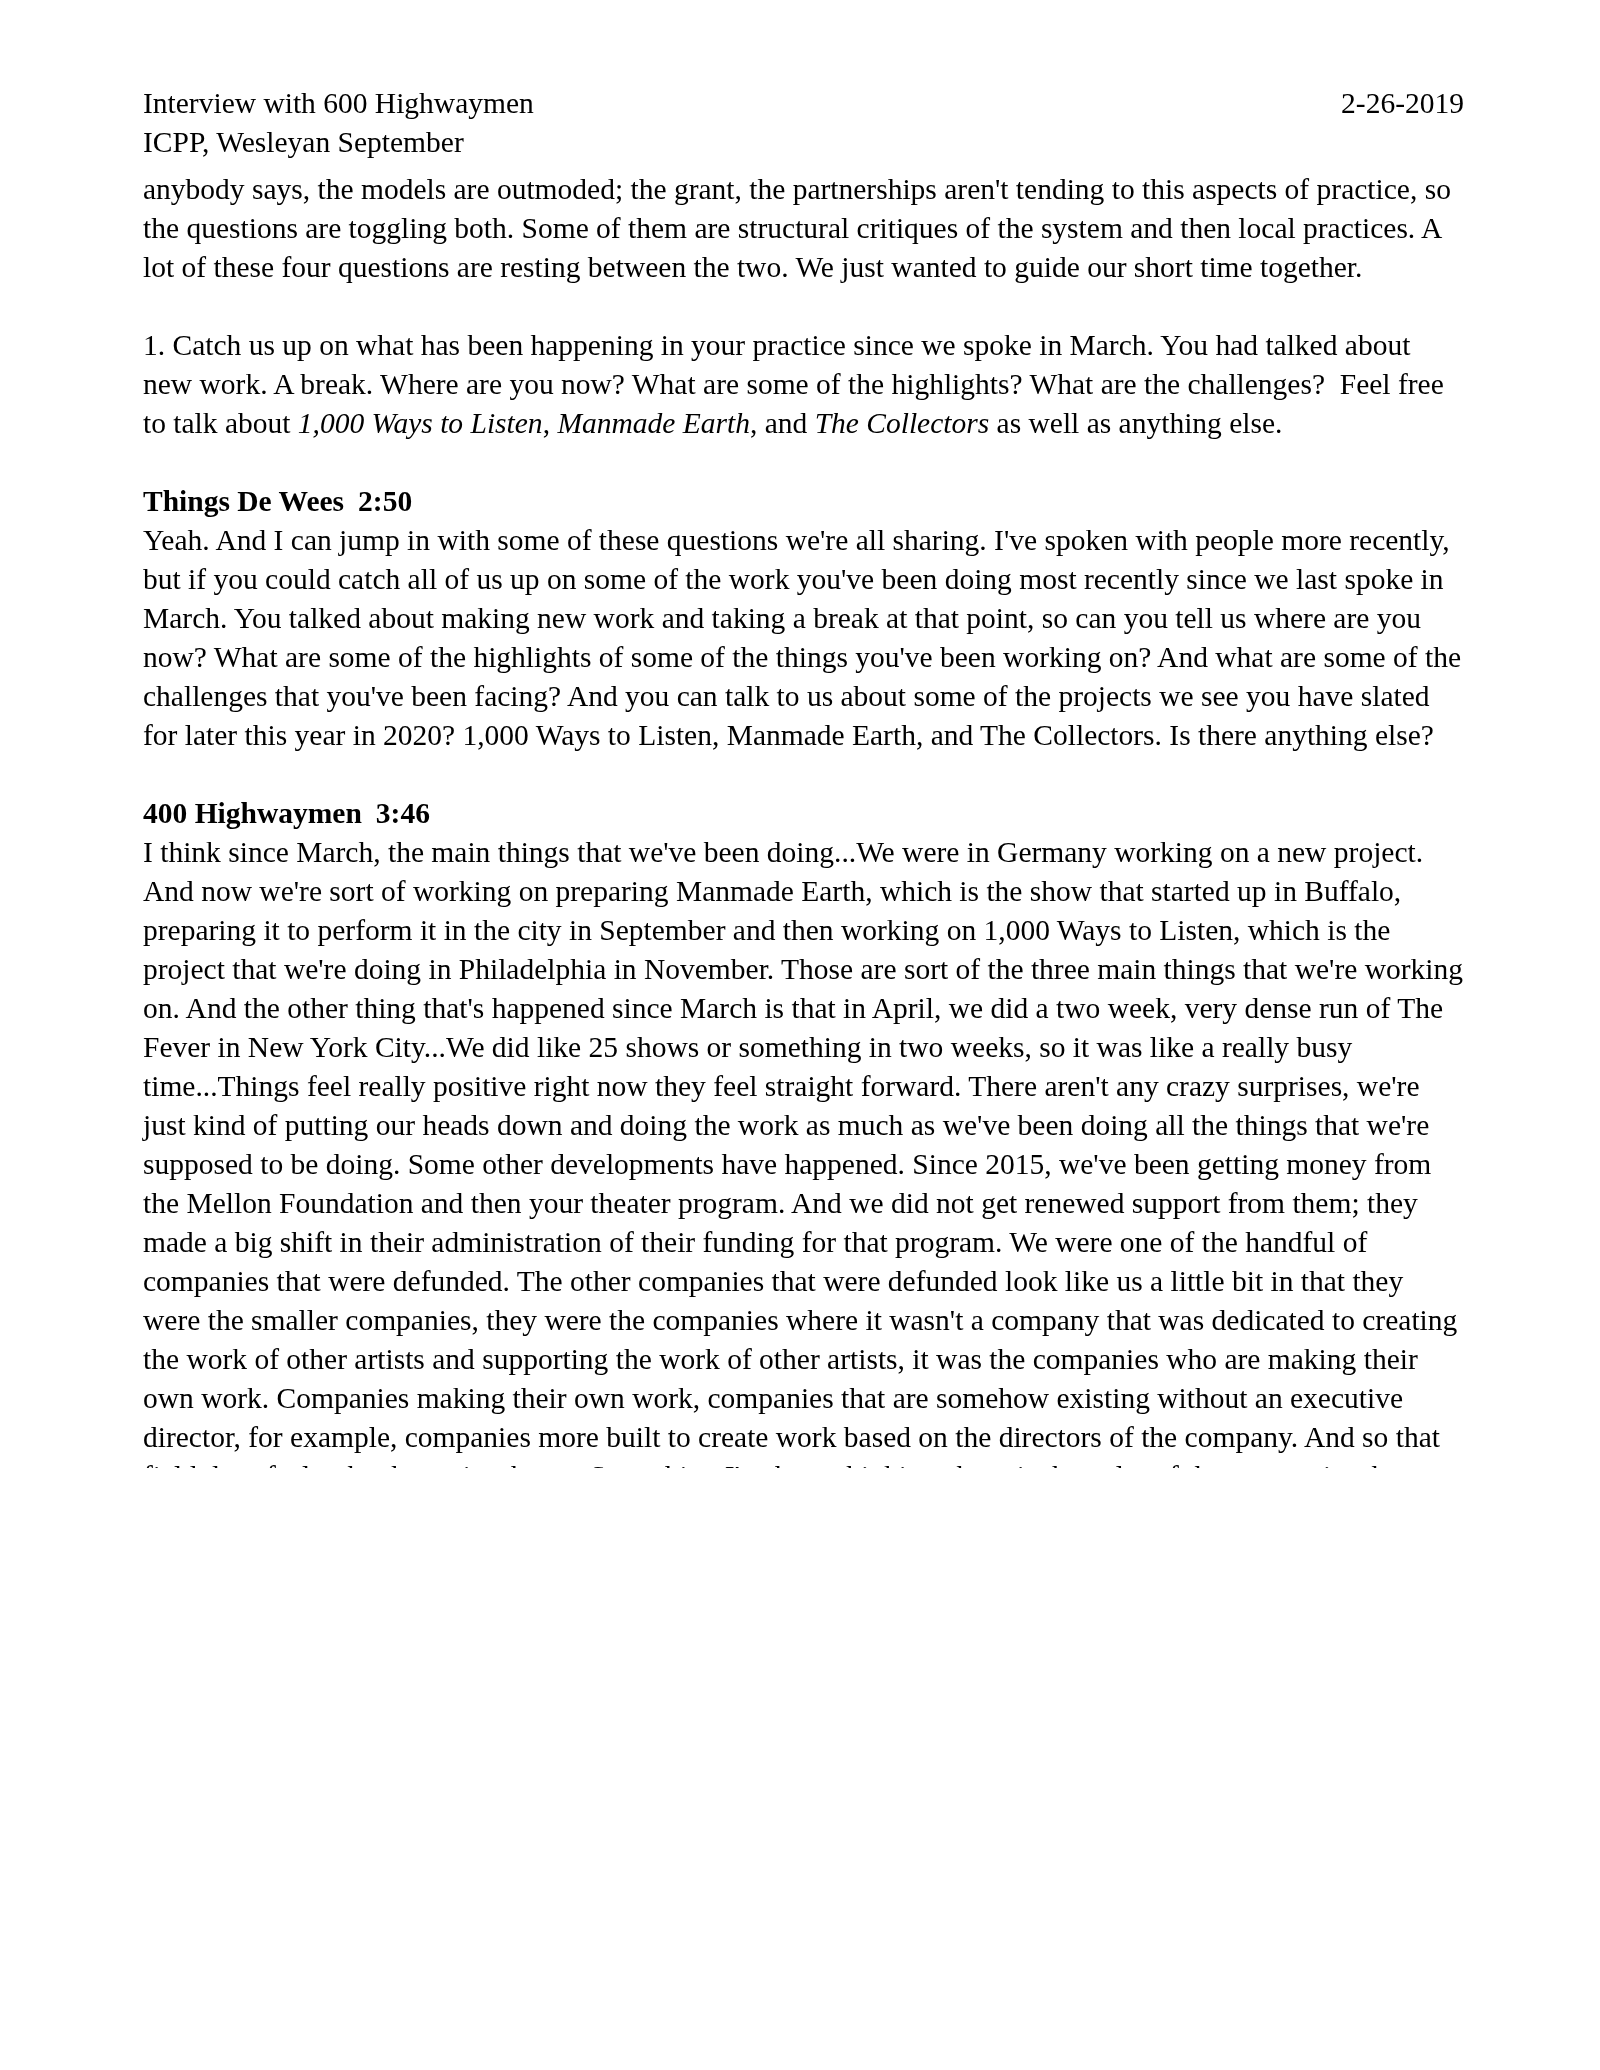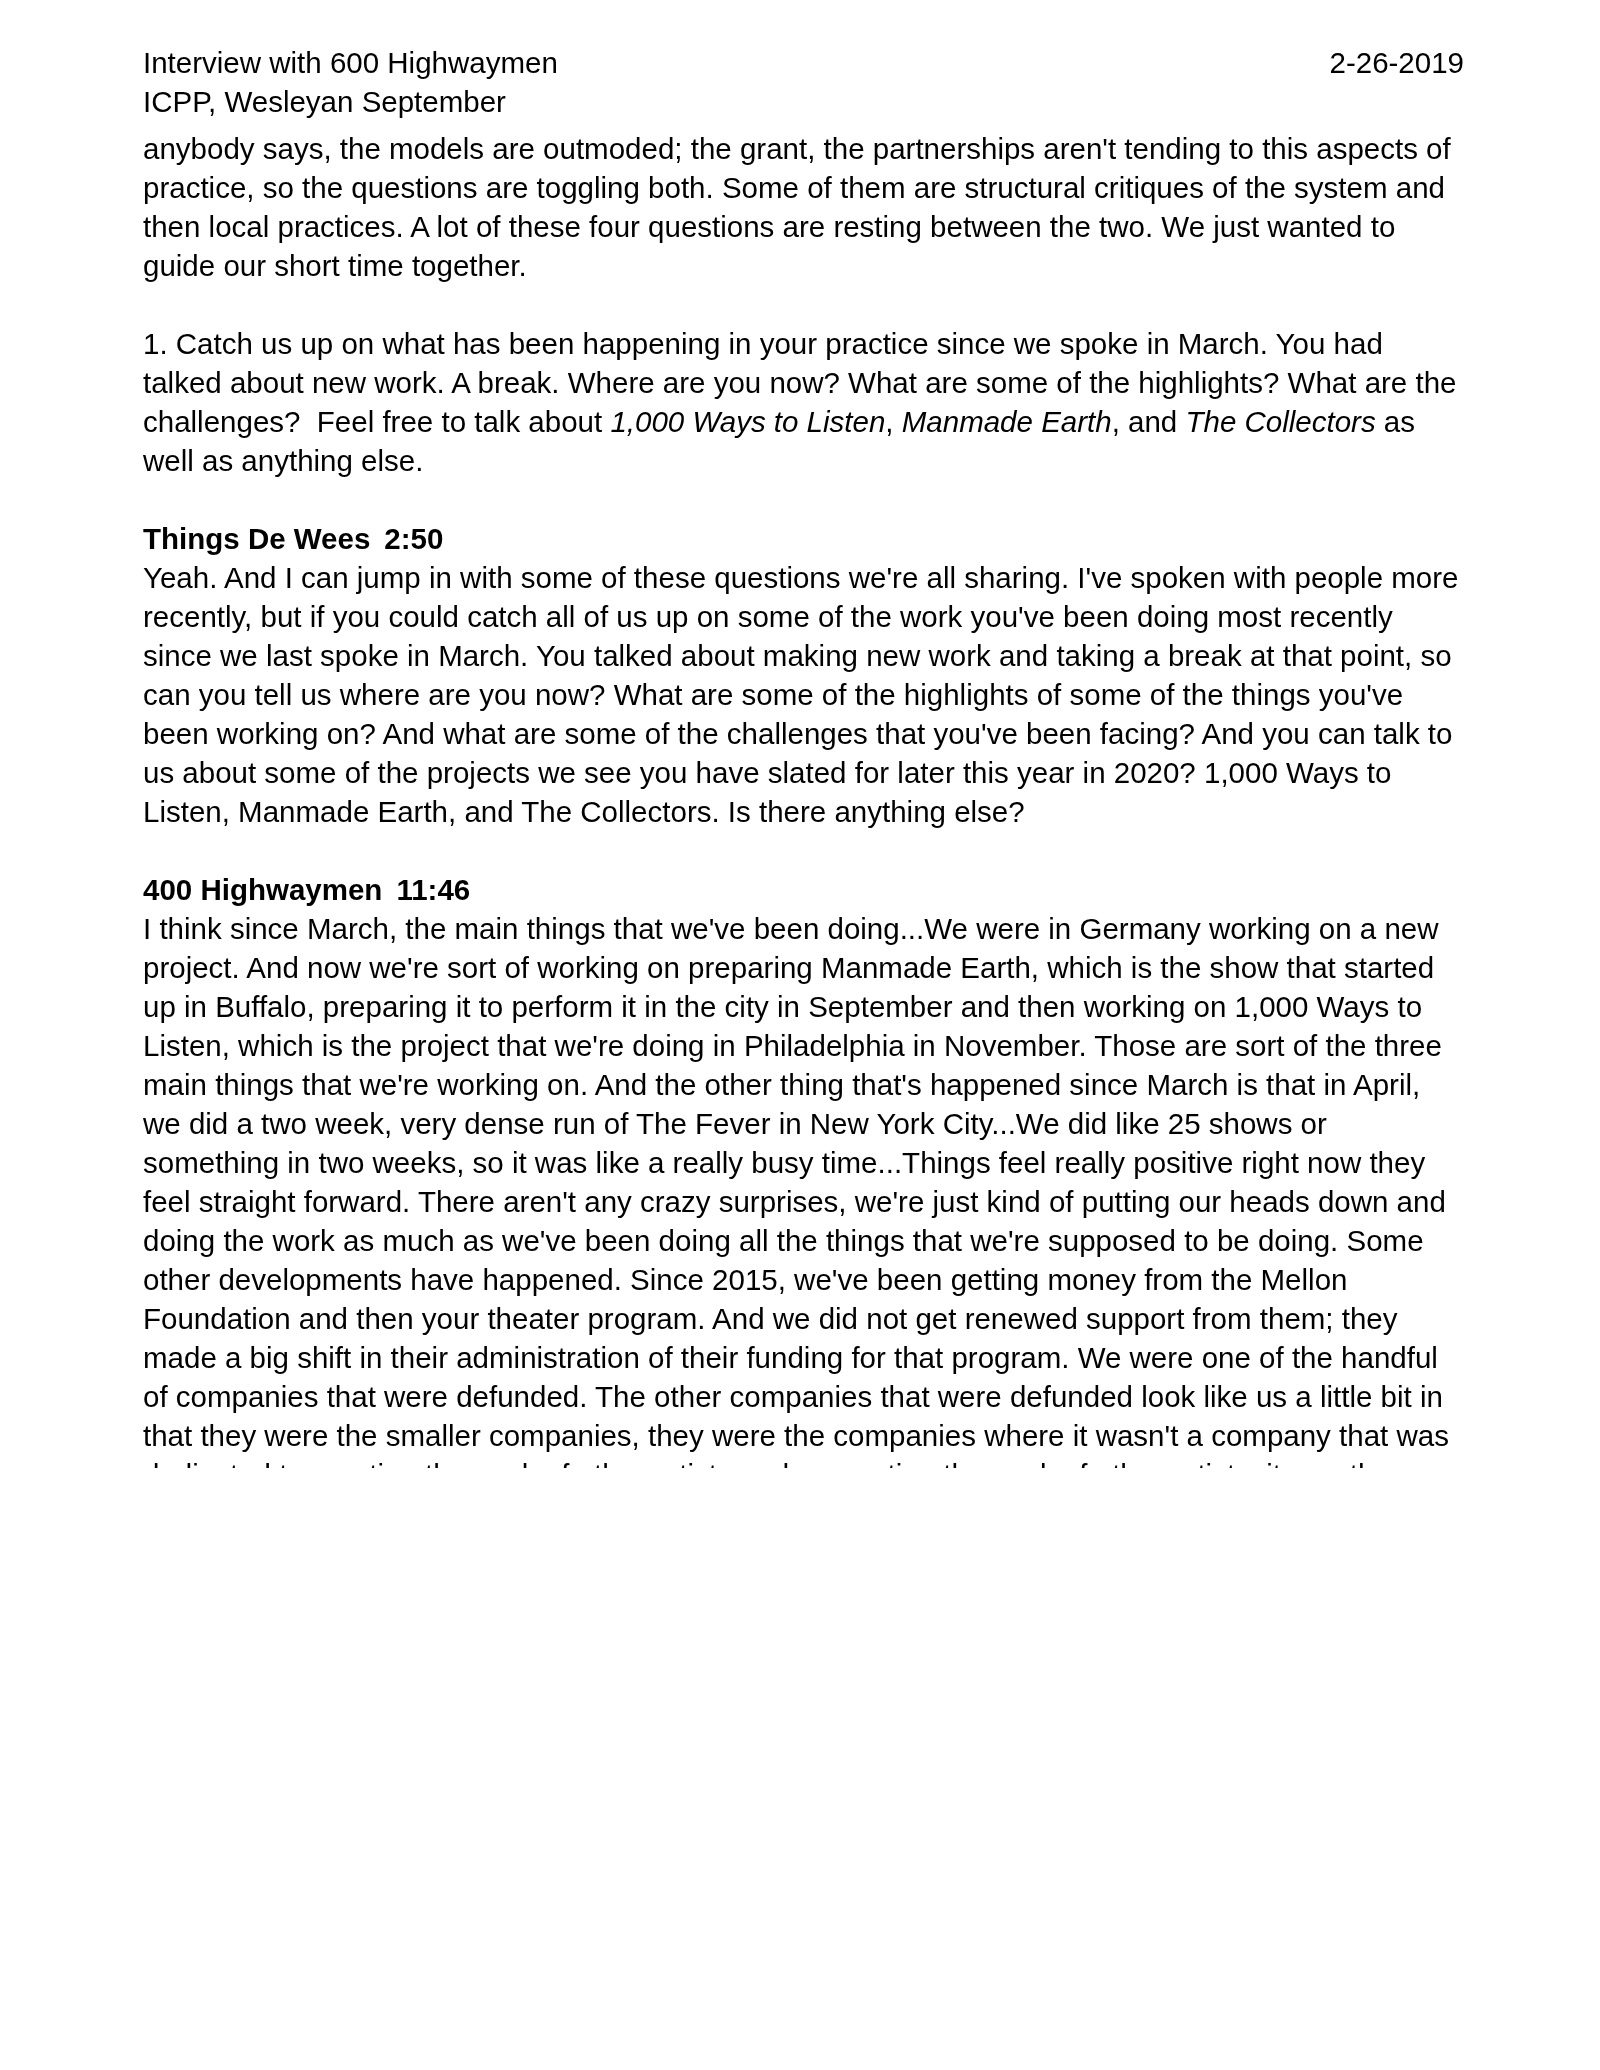--- a/index.html
+++ b/index.html
@@ -10,23 +10,24 @@
     position: relative;
     font-family: "Liberation Sans", sans-serif;
     font-size: 29.5px;
     line-height: 39px;
     color: #000000;
   }
   .page {
     position: relative;
     width: 1600px;
     height: 1468px;
-    padding: 43px 136px 0 143px;
+    padding: 84px 136px 0 143px;
     background: #ffffff;
     overflow: hidden;
+    font-family: Liberation Serif, serif;
   }
   .header-row {
     display: flex;
     justify-content: space-between;
     align-items: flex-start;
     margin-bottom: 8px;
   }
   .para {
     margin-bottom: 39px;
     white-space: pre-wrap;
@@ -60,19 +61,19 @@
   <p class="para">anybody says, the models are outmoded; the grant, the partnerships aren't tending to this aspects of practice, so the questions are toggling both. Some of them are structural critiques of the system and then local practices. A lot of these four questions are resting between the two. We just wanted to guide our short time together.</p>
 
   <p class="para"><span>1. Catch us up on what has been happening in your practice since we spoke in March. You had talked about new work. A break. Where are you now? What are some of the highlights? What are the challenges?  Feel free to talk about </span><span class="italic">1,000 Ways to Listen</span><span>, </span><span class="italic">Manmade Earth</span><span>, and </span><span class="italic">The Collectors</span><span> as well as anything else.</span></p>
 
   <div class="speaker-block">
     <div class="speaker-line"><span class="speaker-name">Things De Wees</span><span class="timestamp">2:50</span></div>
     <p class="para-text">Yeah. And I can jump in with some of these questions we're all sharing. I've spoken with people more recently, but if you could catch all of us up on some of the work you've been doing most recently since we last spoke in March. You talked about making new work and taking a break at that point, so can you tell us where are you now? What are some of the highlights of some of the things you've been working on? And what are some of the challenges that you've been facing? And you can talk to us about some of the projects we see you have slated for later this year in 2020? 1,000 Ways to Listen, Manmade Earth, and The Collectors. Is there anything else?</p>
   </div>
 
   <div class="speaker-block">
-    <div class="speaker-line"><span class="speaker-name">400 Highwaymen</span><span class="timestamp">11:46</span></div>
+    <div class="speaker-line"><span class="speaker-name">400 Highwaymen</span><span class="timestamp">3:46</span></div>
     <p class="para-text">I think since March, the main things that we've been doing...We were in Germany working on a new project. And now we're sort of working on preparing Manmade Earth, which is the show that started up in Buffalo, preparing it to perform it in the city in September and then working on 1,000 Ways to Listen, which is the project that we're doing in Philadelphia in November. Those are sort of the three main things that we're working on. And the other thing that's happened since March is that in April, we did a two week, very dense run of The Fever in New York City...We did like 25 shows or something in two weeks, so it was like a really busy time...Things feel really positive right now they feel straight forward. There aren't any crazy surprises, we're just kind of putting our heads down and doing the work as much as we've been doing all the things that we're supposed to be doing. Some other developments have happened. Since 2015, we've been getting money from the Mellon Foundation and then your theater program. And we did not get renewed support from them; they made a big shift in their administration of their funding for that program. We were one of the handful of companies that were defunded. The other companies that were defunded look like us a little bit in that they were the smaller companies, they were the companies where it wasn't a company that was dedicated to creating the work of other artists and supporting the work of other artists, it was the companies who are making their own work. Companies making their own work, companies that are somehow existing without an executive director, for example, companies more built to create work based on the directors of the company. And so that field does feel to be the major theme. Something I've been thinking about is that a lot of the companies that were funded, or had their funding renewed, actually present a fraction of the work that we do. If you were to look at the amount of action we're talking about, if you look at the amount of performances that we've done over the past year or two years or the cities that we've gone to,</p>
   </div>
 
   <div class="page-number">2</div>
 
 </div>
 
 </body></html>

